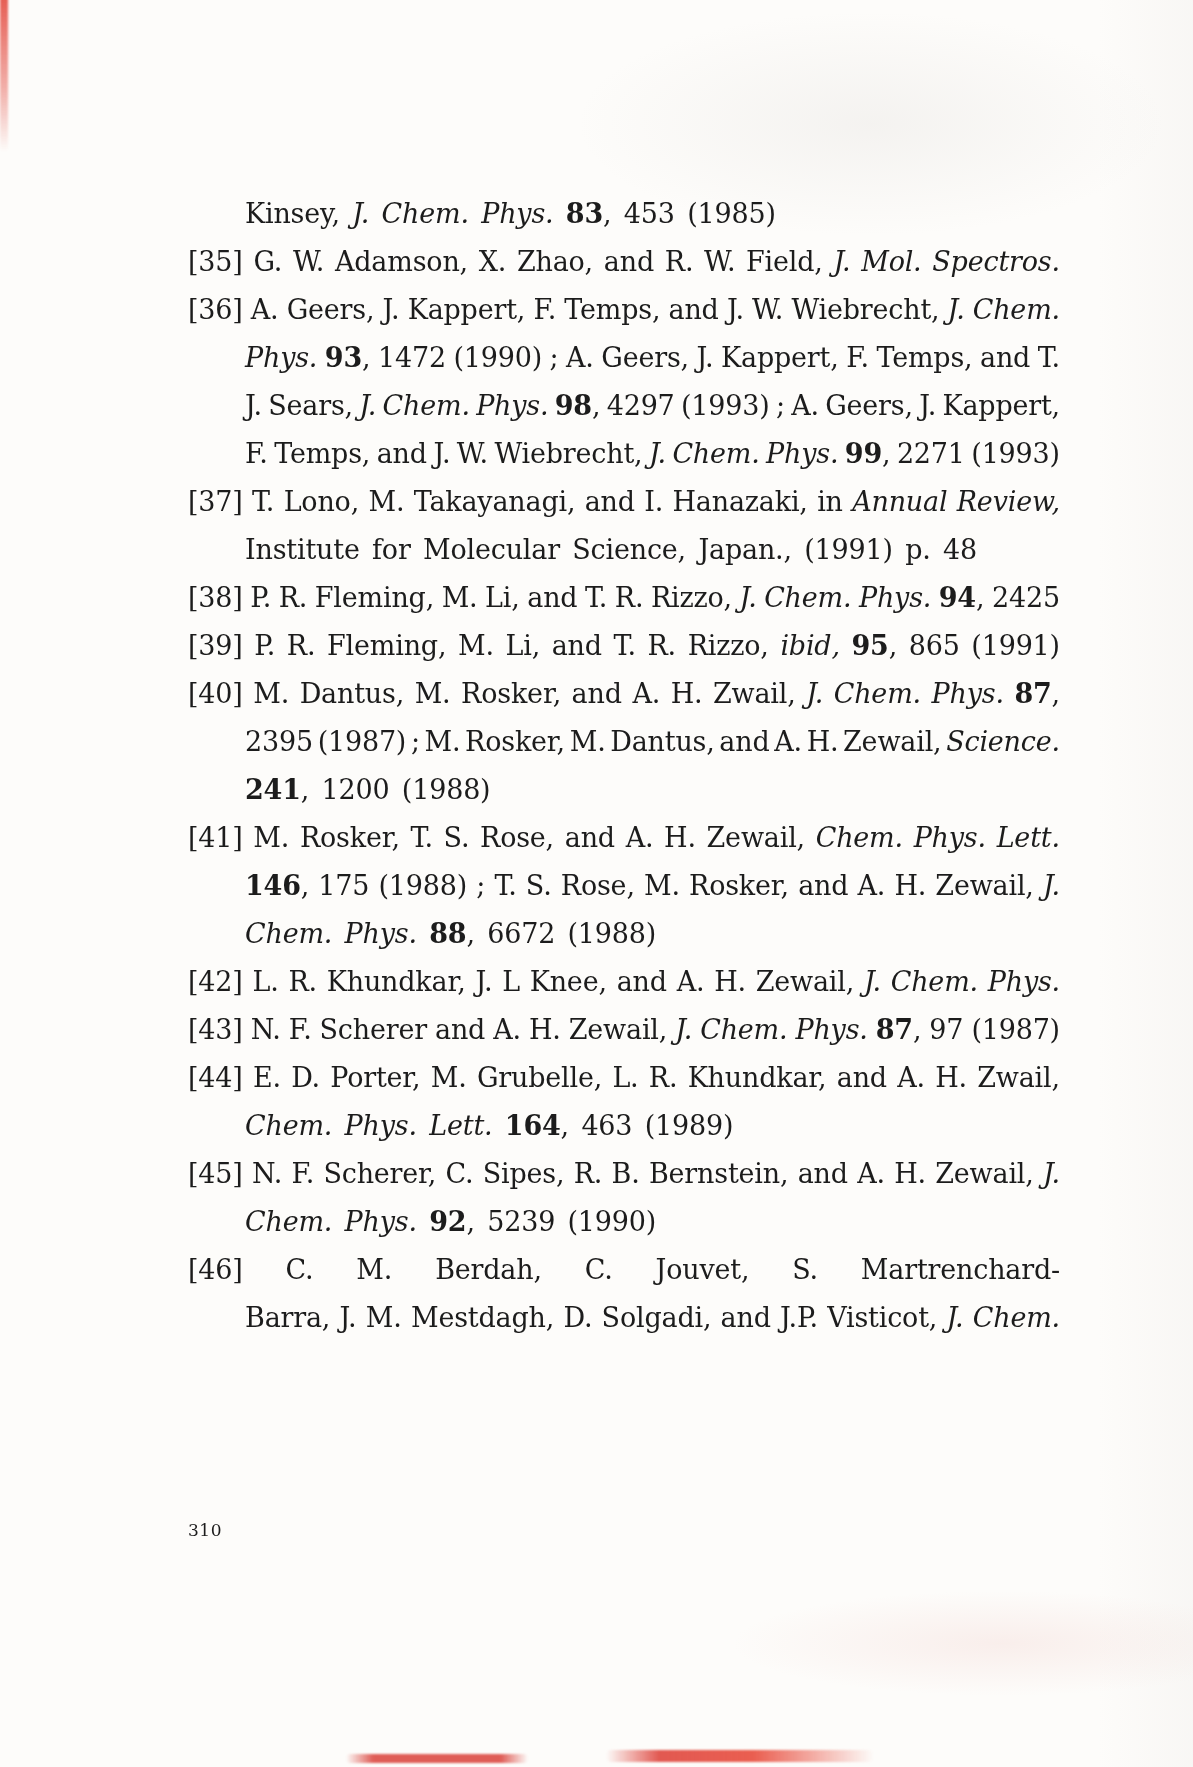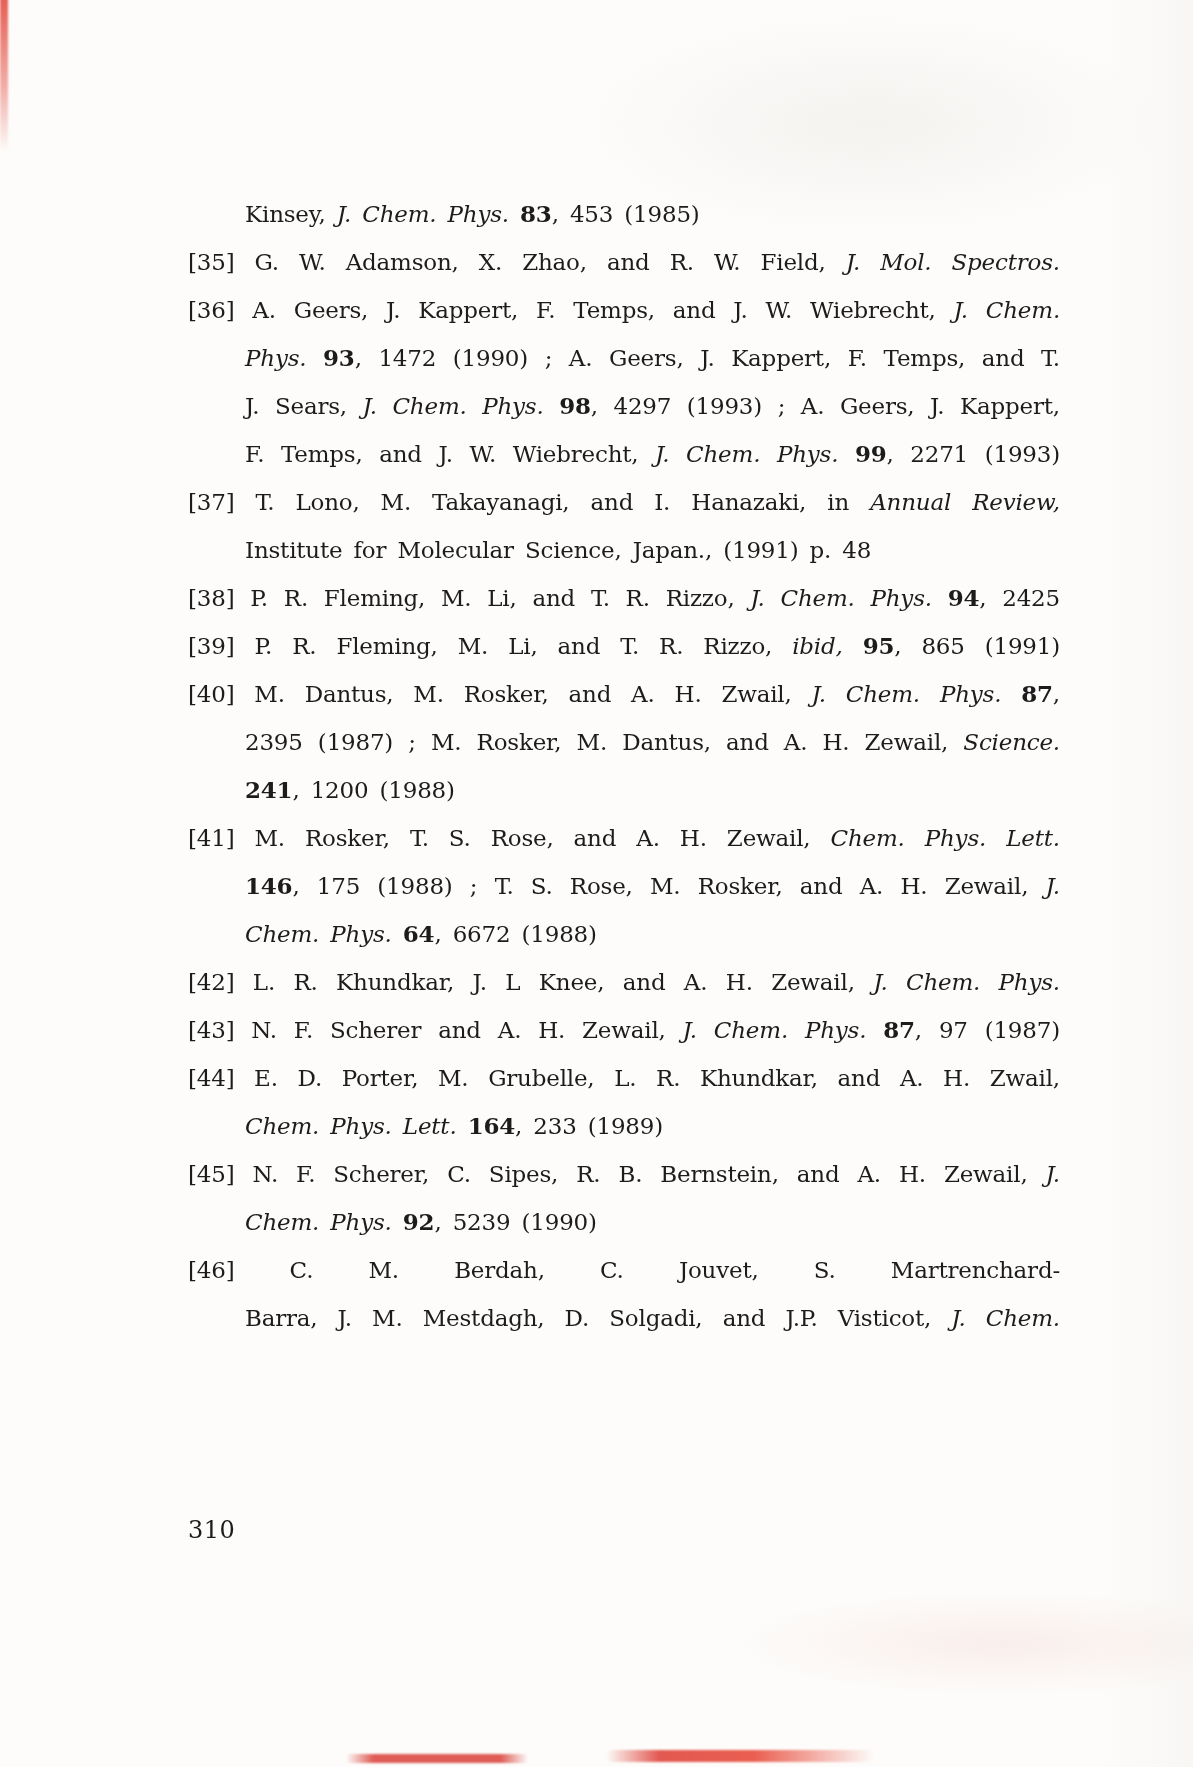--- a/index.html
+++ b/index.html
@@ -10,32 +10,32 @@
     background:
       radial-gradient(ellipse 420px 160px at 73% 7%, rgba(198,193,188,0.16), transparent 70%),
       radial-gradient(ellipse 360px 70px at 84% 93%, rgba(234,188,182,0.22), transparent 75%),
       linear-gradient(90deg, rgba(255,255,255,0) 92%, rgba(206,201,196,0.10) 100%),
       var(--paper,#fdfcfa);
     font-family:"DejaVu Serif","Liberation Serif",serif;
     color:var(--ink,#1c1c1c);
   }
   .refs{position:absolute;left:188px;top:190px;width:872px;}
   .line{
-    height:48px;line-height:48px;font-size:23px;white-space:nowrap;
+    height:48px;line-height:48px;font-size:27px;white-space:nowrap;
     letter-spacing:-0.2px;
   }
   .line.cont{padding-left:57px;}
   .line.just{display:flex;justify-content:space-between;}
   .line:not(.just){word-spacing:4px;}
   .w{display:inline-block;white-space:pre;}
   .si{font-style:italic;}
   .sb{font-weight:700;}
   .pagenum{
     position:absolute;left:188px;top:1506px;height:48px;line-height:48px;
-    font-size:24px;letter-spacing:0.5px;
+    font-size:17px;letter-spacing:0.5px;
   }
   .shade,.redmark{position:absolute;pointer-events:none;}
   .mark-left{
     left:0;top:-6px;width:8px;height:158px;border-radius:4px;filter:blur(1px);
     background:linear-gradient(180deg, rgba(225,62,50,0.85), rgba(225,62,50,0.40) 60%, rgba(225,62,50,0));
   }
   .mark-b1{
     left:346px;top:1754px;width:182px;height:9px;border-radius:4px;filter:blur(1px);
     background:linear-gradient(90deg, rgba(214,48,40,0), rgba(214,48,40,0.78) 15%, rgba(214,48,40,0.78) 85%, rgba(214,48,40,0));
   }
@@ -228,21 +228,21 @@
         <span class="w"><span>S.</span></span>
         <span class="w"><span>Rose,</span></span>
         <span class="w"><span>M.</span></span>
         <span class="w"><span>Rosker,</span></span>
         <span class="w"><span>and</span></span>
         <span class="w"><span>A.</span></span>
         <span class="w"><span>H.</span></span>
         <span class="w"><span>Zewail,</span></span>
         <span class="w"><span class="si">J.</span></span>
       </div>
-      <div class="line cont"><span class="w"><span class="si">Chem.</span></span> <span class="w"><span class="si">Phys.</span></span> <span class="w"><span class="sb">64</span><span>,</span></span> <span class="w"><span>6672</span></span> <span class="w"><span>(1988)</span></span></div>
+      <div class="line cont"><span class="w"><span class="si">Chem.</span></span> <span class="w"><span class="si">Phys.</span></span> <span class="w"><span class="sb">88</span><span>,</span></span> <span class="w"><span>6672</span></span> <span class="w"><span>(1988)</span></span></div>
       <div class="line just">
         <span class="w"><span>[42]</span></span>
         <span class="w"><span>L.</span></span>
         <span class="w"><span>R.</span></span>
         <span class="w"><span>Khundkar,</span></span>
         <span class="w"><span>J.</span></span>
         <span class="w"><span>L</span></span>
         <span class="w"><span>Knee,</span></span>
         <span class="w"><span>and</span></span>
         <span class="w"><span>A.</span></span>
@@ -276,21 +276,21 @@
         <span class="w"><span>M.</span></span>
         <span class="w"><span>Grubelle,</span></span>
         <span class="w"><span>L.</span></span>
         <span class="w"><span>R.</span></span>
         <span class="w"><span>Khundkar,</span></span>
         <span class="w"><span>and</span></span>
         <span class="w"><span>A.</span></span>
         <span class="w"><span>H.</span></span>
         <span class="w"><span>Zwail,</span></span>
       </div>
-      <div class="line cont"><span class="w"><span class="si">Chem.</span></span> <span class="w"><span class="si">Phys.</span></span> <span class="w"><span class="si">Lett.</span></span> <span class="w"><span class="sb">164</span><span>,</span></span> <span class="w"><span>233</span></span> <span class="w"><span>(1989)</span></span></div>
+      <div class="line cont"><span class="w"><span class="si">Chem.</span></span> <span class="w"><span class="si">Phys.</span></span> <span class="w"><span class="si">Lett.</span></span> <span class="w"><span class="sb">164</span><span>,</span></span> <span class="w"><span>463</span></span> <span class="w"><span>(1989)</span></span></div>
       <div class="line just">
         <span class="w"><span>[45]</span></span>
         <span class="w"><span>N.</span></span>
         <span class="w"><span>F.</span></span>
         <span class="w"><span>Scherer,</span></span>
         <span class="w"><span>C.</span></span>
         <span class="w"><span>Sipes,</span></span>
         <span class="w"><span>R.</span></span>
         <span class="w"><span>B.</span></span>
         <span class="w"><span>Bernstein,</span></span>

